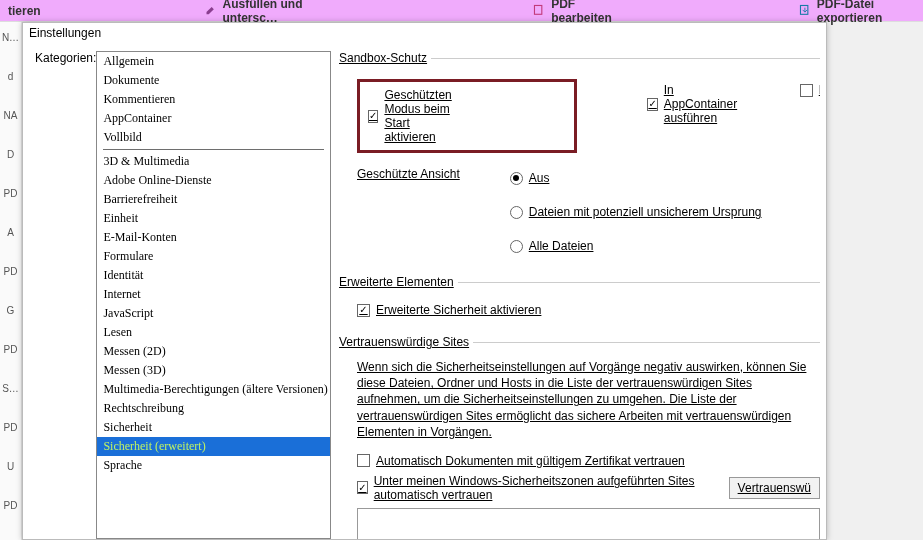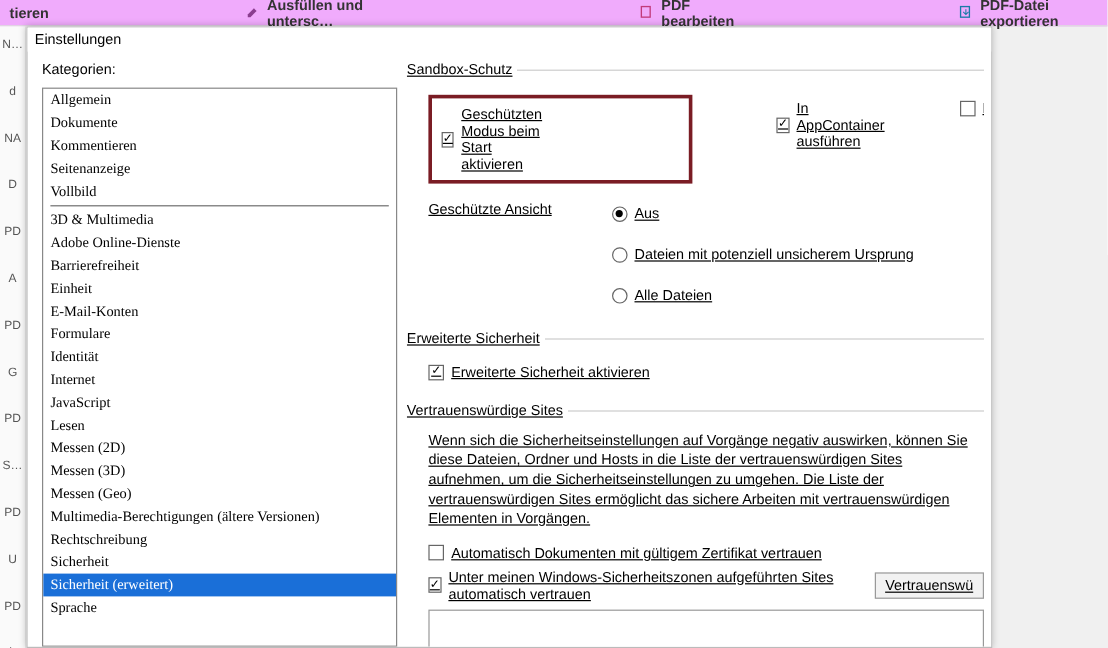--- a/index.html
+++ b/index.html
@@ -67,40 +67,40 @@
     flex: 1;
     display: flex;
     flex-direction: row;
     padding: 8px 6px 0 12px;
     gap: 8px;
     overflow: hidden;
   }
   .cat-col {
     width: 296px;
     display: flex;
-    flex-direction: column;
+    flex-direction: row;
   }
   .cat-label { margin-bottom: 8px; }
   .cat-list {
     flex: 1;
     border: 1px solid #888;
     background: #fff;
     overflow-y: auto;
     overflow-x: hidden;
     font-size: 12px;
     font-family: Liberation Serif, serif;
   }
   .cat-list .item {
     padding: 2px 6px;
     white-space: nowrap;
     cursor: default;
   }
   .cat-list .item.selected {
     background: #1a6fd8;
-    color: #ffffff;
+    color: #bef264;
   }
   .cat-list .sep {
     height: 0;
     border-top: 1px solid #6e6e6e;
     margin: 2px 6px;
   }
   .content {
     flex: 1;
     display: flex;
     flex-direction: column;
@@ -206,36 +206,35 @@
 <div class="dialog">
   <div class="dialog-title">Einstellungen</div>
   <div class="dialog-body">
 
     <div class="cat-col">
       <div class="cat-label">Kategorien:</div>
       <div class="cat-list" id="cat-list">
           <div class="item">Allgemein</div>
           <div class="item">Dokumente</div>
           <div class="item">Kommentieren</div>
-          <div class="item">Seitenanzeige</div>
+          <div class="item">AppContainer</div>
           <div class="item">Vollbild</div>
           <div class="sep"></div>
           <div class="item">3D &amp; Multimedia</div>
           <div class="item">Adobe Online-Dienste</div>
           <div class="item">Barrierefreiheit</div>
           <div class="item">Einheit</div>
           <div class="item">E-Mail-Konten</div>
           <div class="item">Formulare</div>
           <div class="item">Identität</div>
           <div class="item">Internet</div>
           <div class="item">JavaScript</div>
           <div class="item">Lesen</div>
           <div class="item">Messen (2D)</div>
           <div class="item">Messen (3D)</div>
-          <div class="item">Messen (Geo)</div>
           <div class="item">Multimedia-Berechtigungen (ältere Versionen)</div>
           <div class="item">Rechtschreibung</div>
           <div class="item">Sicherheit</div>
           <div class="item selected">Sicherheit (erweitert)</div>
           <div class="item">Sprache</div>
         </div>
     </div>
 
     <div class="content">
 
@@ -270,21 +269,21 @@
             </div>
             <div class="row">
               <span class="radio-outer"></span>
               <span>Alle Dateien</span>
             </div>
           </div>
         </div>
       </fieldset>
 
       <fieldset class="group">
-        <legend>Erweiterte Sicherheit</legend>
+        <legend>Erweiterte Elementen</legend>
         <div class="row indent">
           <span class="chk-box checked"></span>
           <span>Erweiterte Sicherheit aktivieren</span>
         </div>
       </fieldset>
 
       <fieldset class="group" style="flex:1;">
         <legend>Vertrauenswürdige Sites</legend>
         <div class="trust-text">Wenn sich die Sicherheitseinstellungen auf Vorgänge negativ auswirken,  können Sie diese Dateien, Ordner und Hosts in die Liste der vertrauenswürdigen Sites aufnehmen, um die Sicherheitseinstellungen zu umgehen. Die Liste der vertrauenswürdigen Sites ermöglicht das sichere Arbeiten mit vertrauenswürdigen Elementen in Vorgängen.</div>
 

